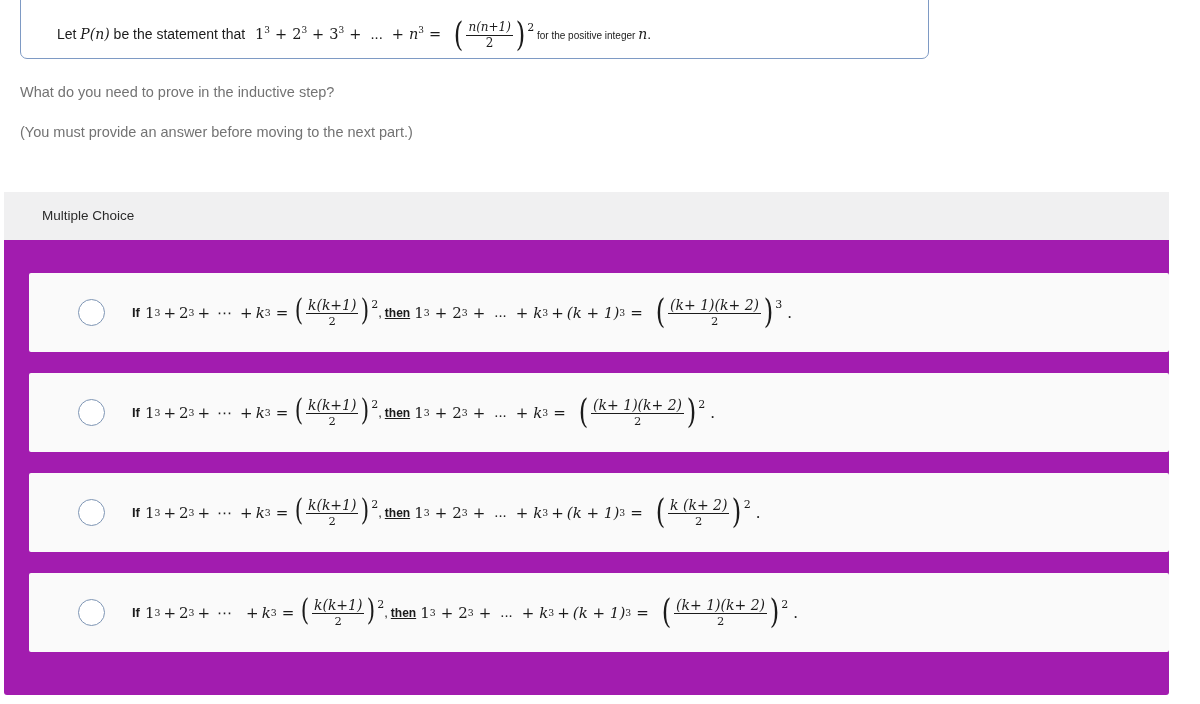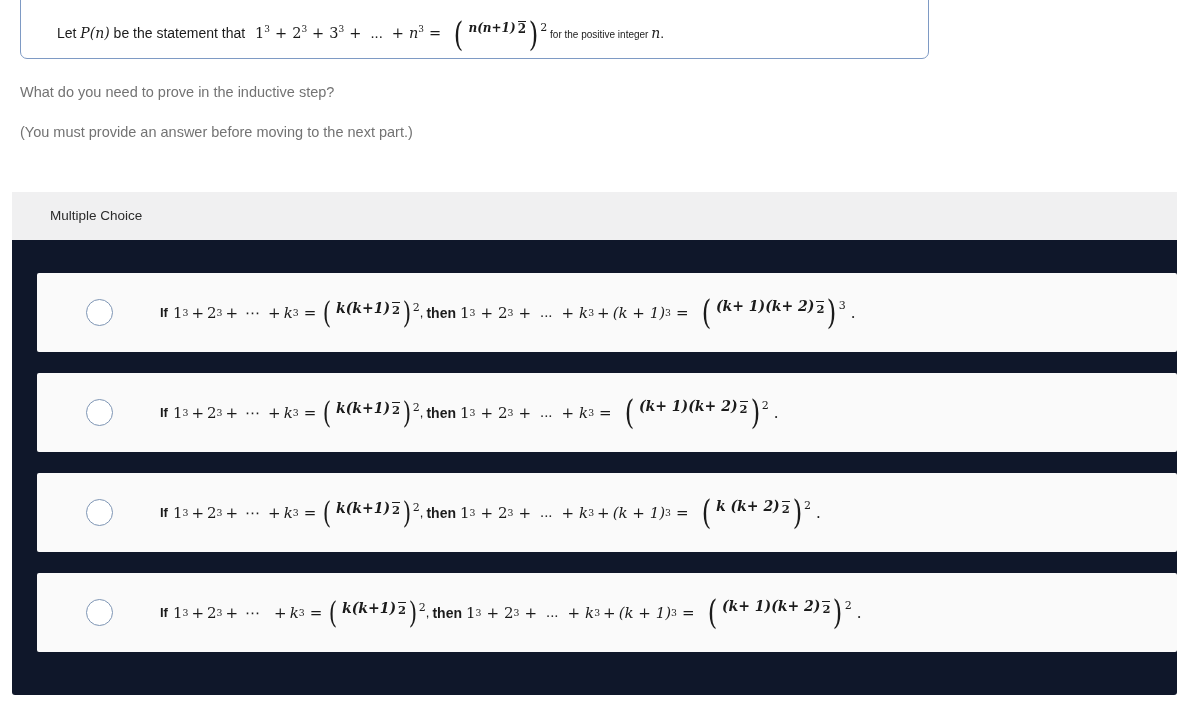--- a/index.html
+++ b/index.html
@@ -42,25 +42,25 @@
     font-size: 14.5px;
     color: #737373;
     white-space: nowrap;
   }
   #prompt-question { top: 84px; }
   #prompt-note { top: 124px; }
 
   
   #mc-panel {
     position: absolute;
-    left: 12px;
+    left: 4px;
     top: 192px;
     width: 1165px;
     height: 503px;
-    background: #0f172a;
+    background: #a21caf;
     border-radius: 3px;
   }
   #mc-header {
     position: absolute;
     left: 0;
     top: 0;
     width: 100%;
     height: 48px;
     background: #f0f0f1;
   }
@@ -135,26 +135,25 @@
     font-size: 34px;
     line-height: 0.78;
     font-family: "DejaVu Serif", serif;
     color: #1b1b1b;
     transform: scaleX(0.72);
     font-weight: 300;
   }
   .paren.small { font-size: 30px; }
   .frac {
     display: inline-flex;
-    flex-direction: row;
-    align-items: flex-end;
+    flex-direction: column;
+    align-items: flex-start;
     vertical-align: middle;
     padding: 0 1px;
     line-height: 1.05;
-    font-weight: bold;
   }
   .frac .num {
     font-size: 14px;
     padding: 0 2px 1px;
   }
   .frac .den {
     font-size: 11.5px;
     border-top: 1px solid #1b1b1b;
     width: 100%;
     text-align: center;
@@ -168,27 +167,27 @@
     margin-top: 1px;
   }
   .ellipsis-mid { letter-spacing: 1px; padding: 0 4px; }
   .ellipsis-base { padding: 0 4px; font-size: 13px; }
   .period { padding-left: 5px; }
   .lbl-if {
     font-family: "Liberation Sans", sans-serif;
     font-size: 13px;
     font-weight: 600;
     padding-right: 5px;
-    margin-left: 20px;
   }
   .lbl-then {
     font-family: "Liberation Sans", sans-serif;
-    font-size: 14px;
+    font-size: 12px;
     font-weight: 600;
     padding: 0 4px 0 3px;
+    text-decoration: underline;
   }
   .comma { font-family: "Liberation Sans", sans-serif; font-size: 13px; }
   .gap-sm { display: inline-block; width: 6px; }
 </style>
 </head>
 <body>
 
 <div id="stem-box">
   <div id="stem-text" class="math">
     <span style="font-family:'Liberation Sans',sans-serif;font-size:14px;">Let </span><span class="v" style="font-size:14px;">P(n)</span><span style="font-family:'Liberation Sans',sans-serif;font-size:14px;"> be the statement that </span><span class="gap-sm"></span><span>1</span><sup>3</sup><span class="op-wide">+</span><span>2</span><sup>3</sup><span class="op-wide">+</span><span>3</span><sup>3</sup><span class="op-wide">+</span><span class="ellipsis-base">...</span><span class="op-wide">+</span><span class="v">n</span><sup>3</sup><span class="op-wide">=</span><span class="gap-sm"></span><span class="pexp">

